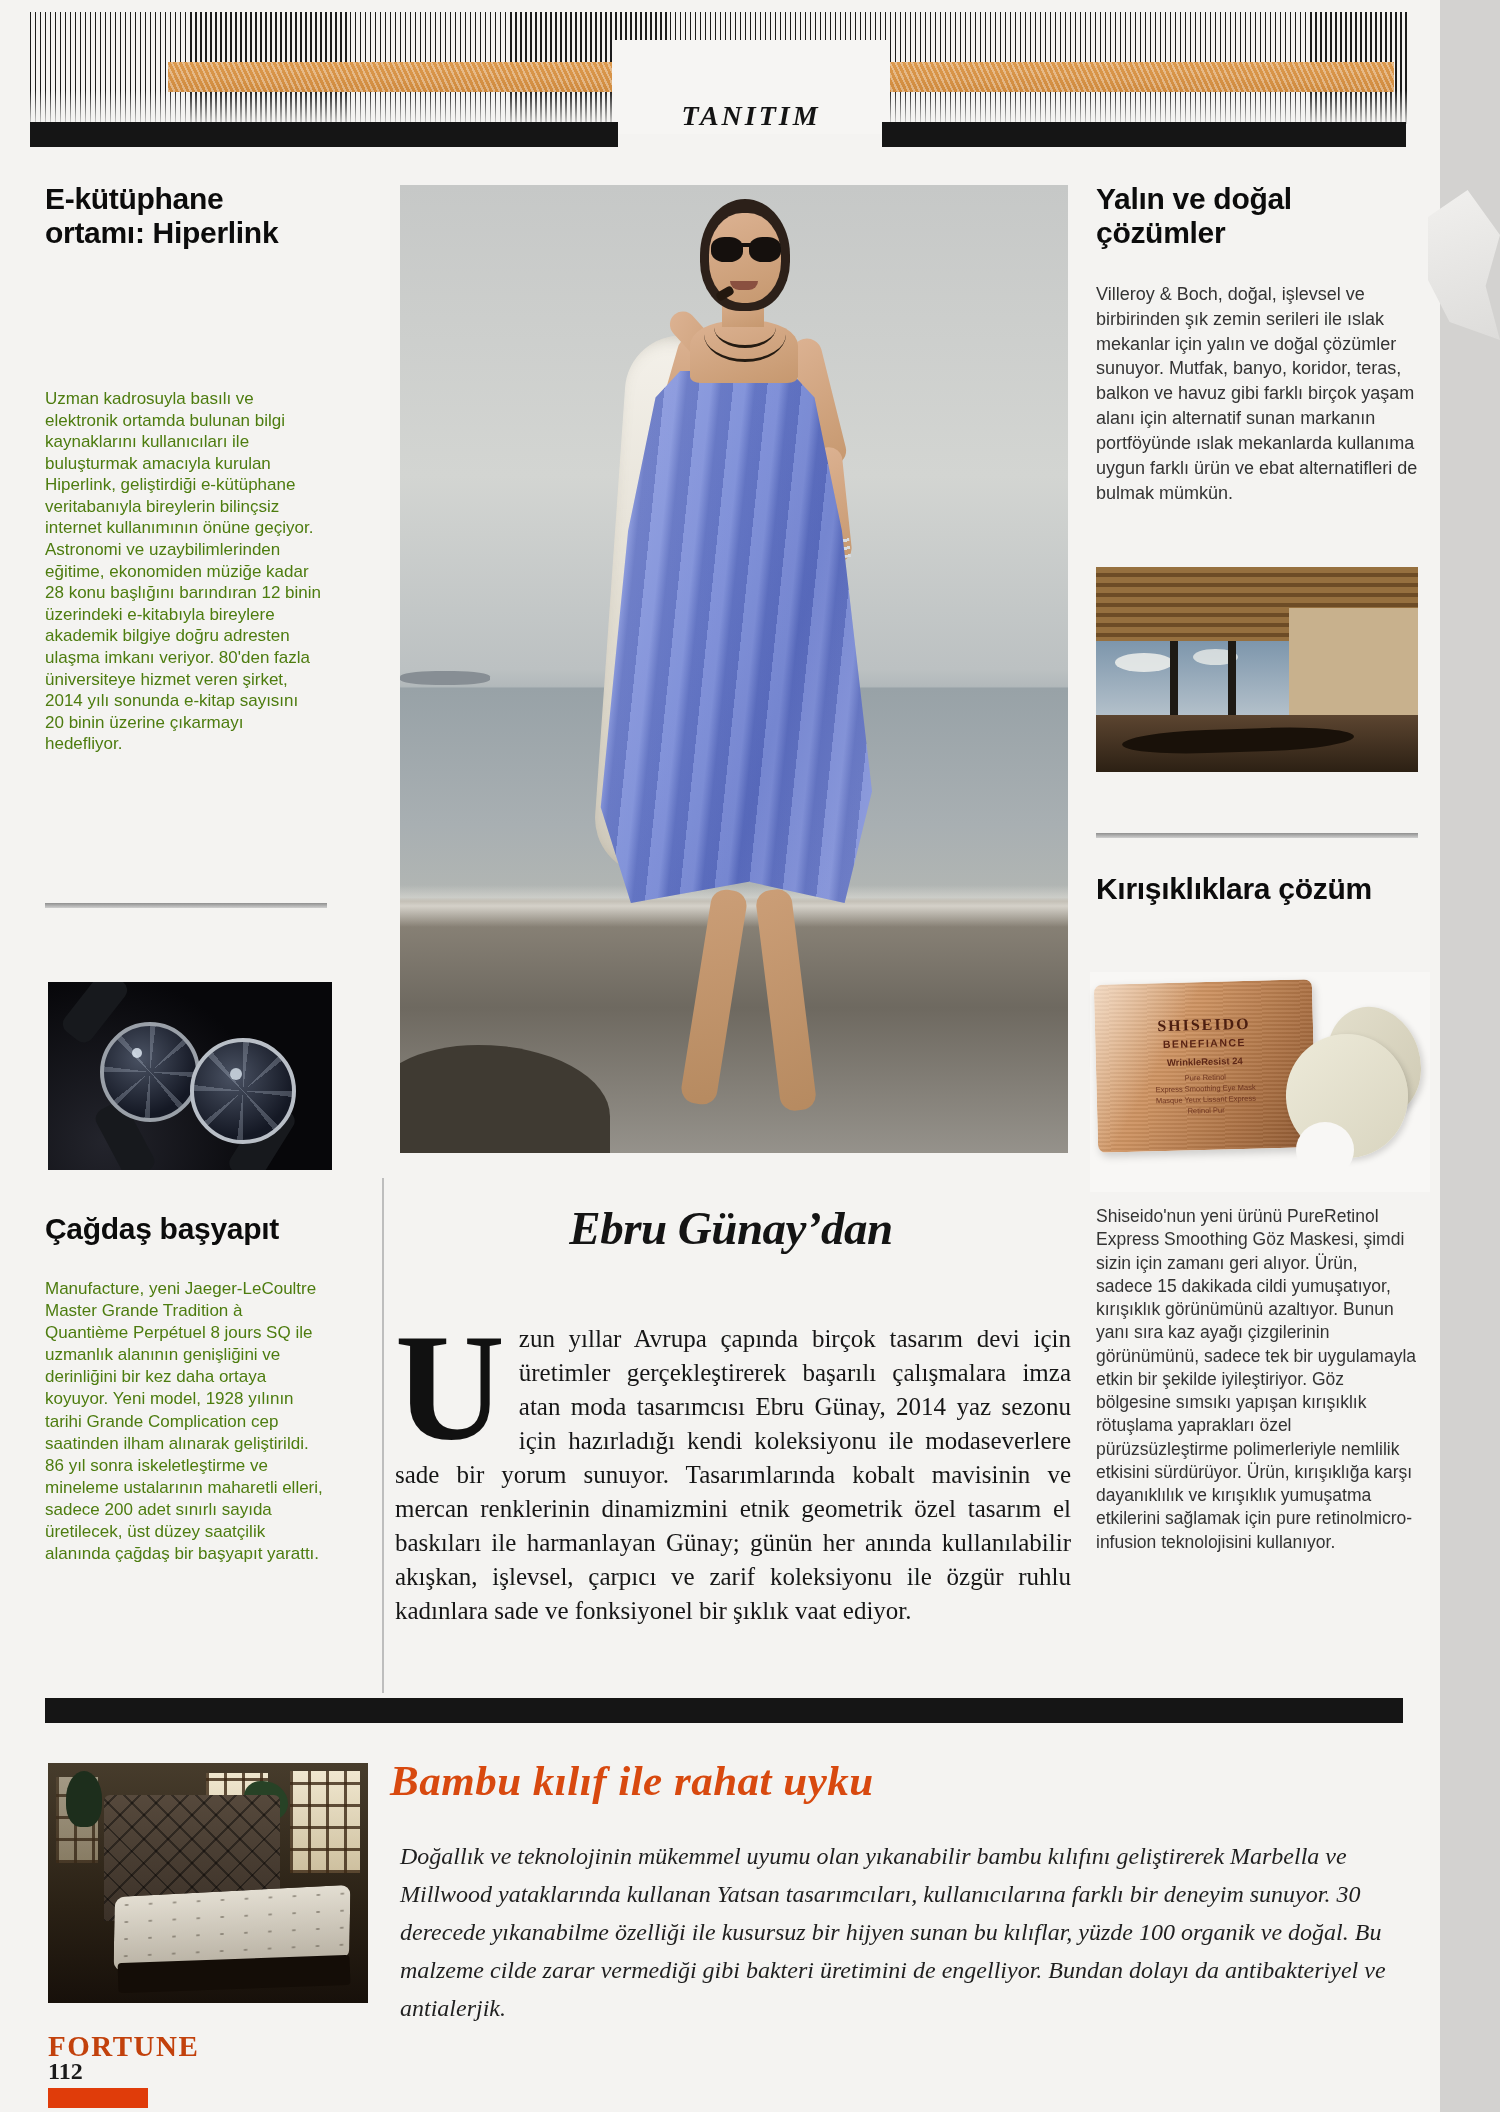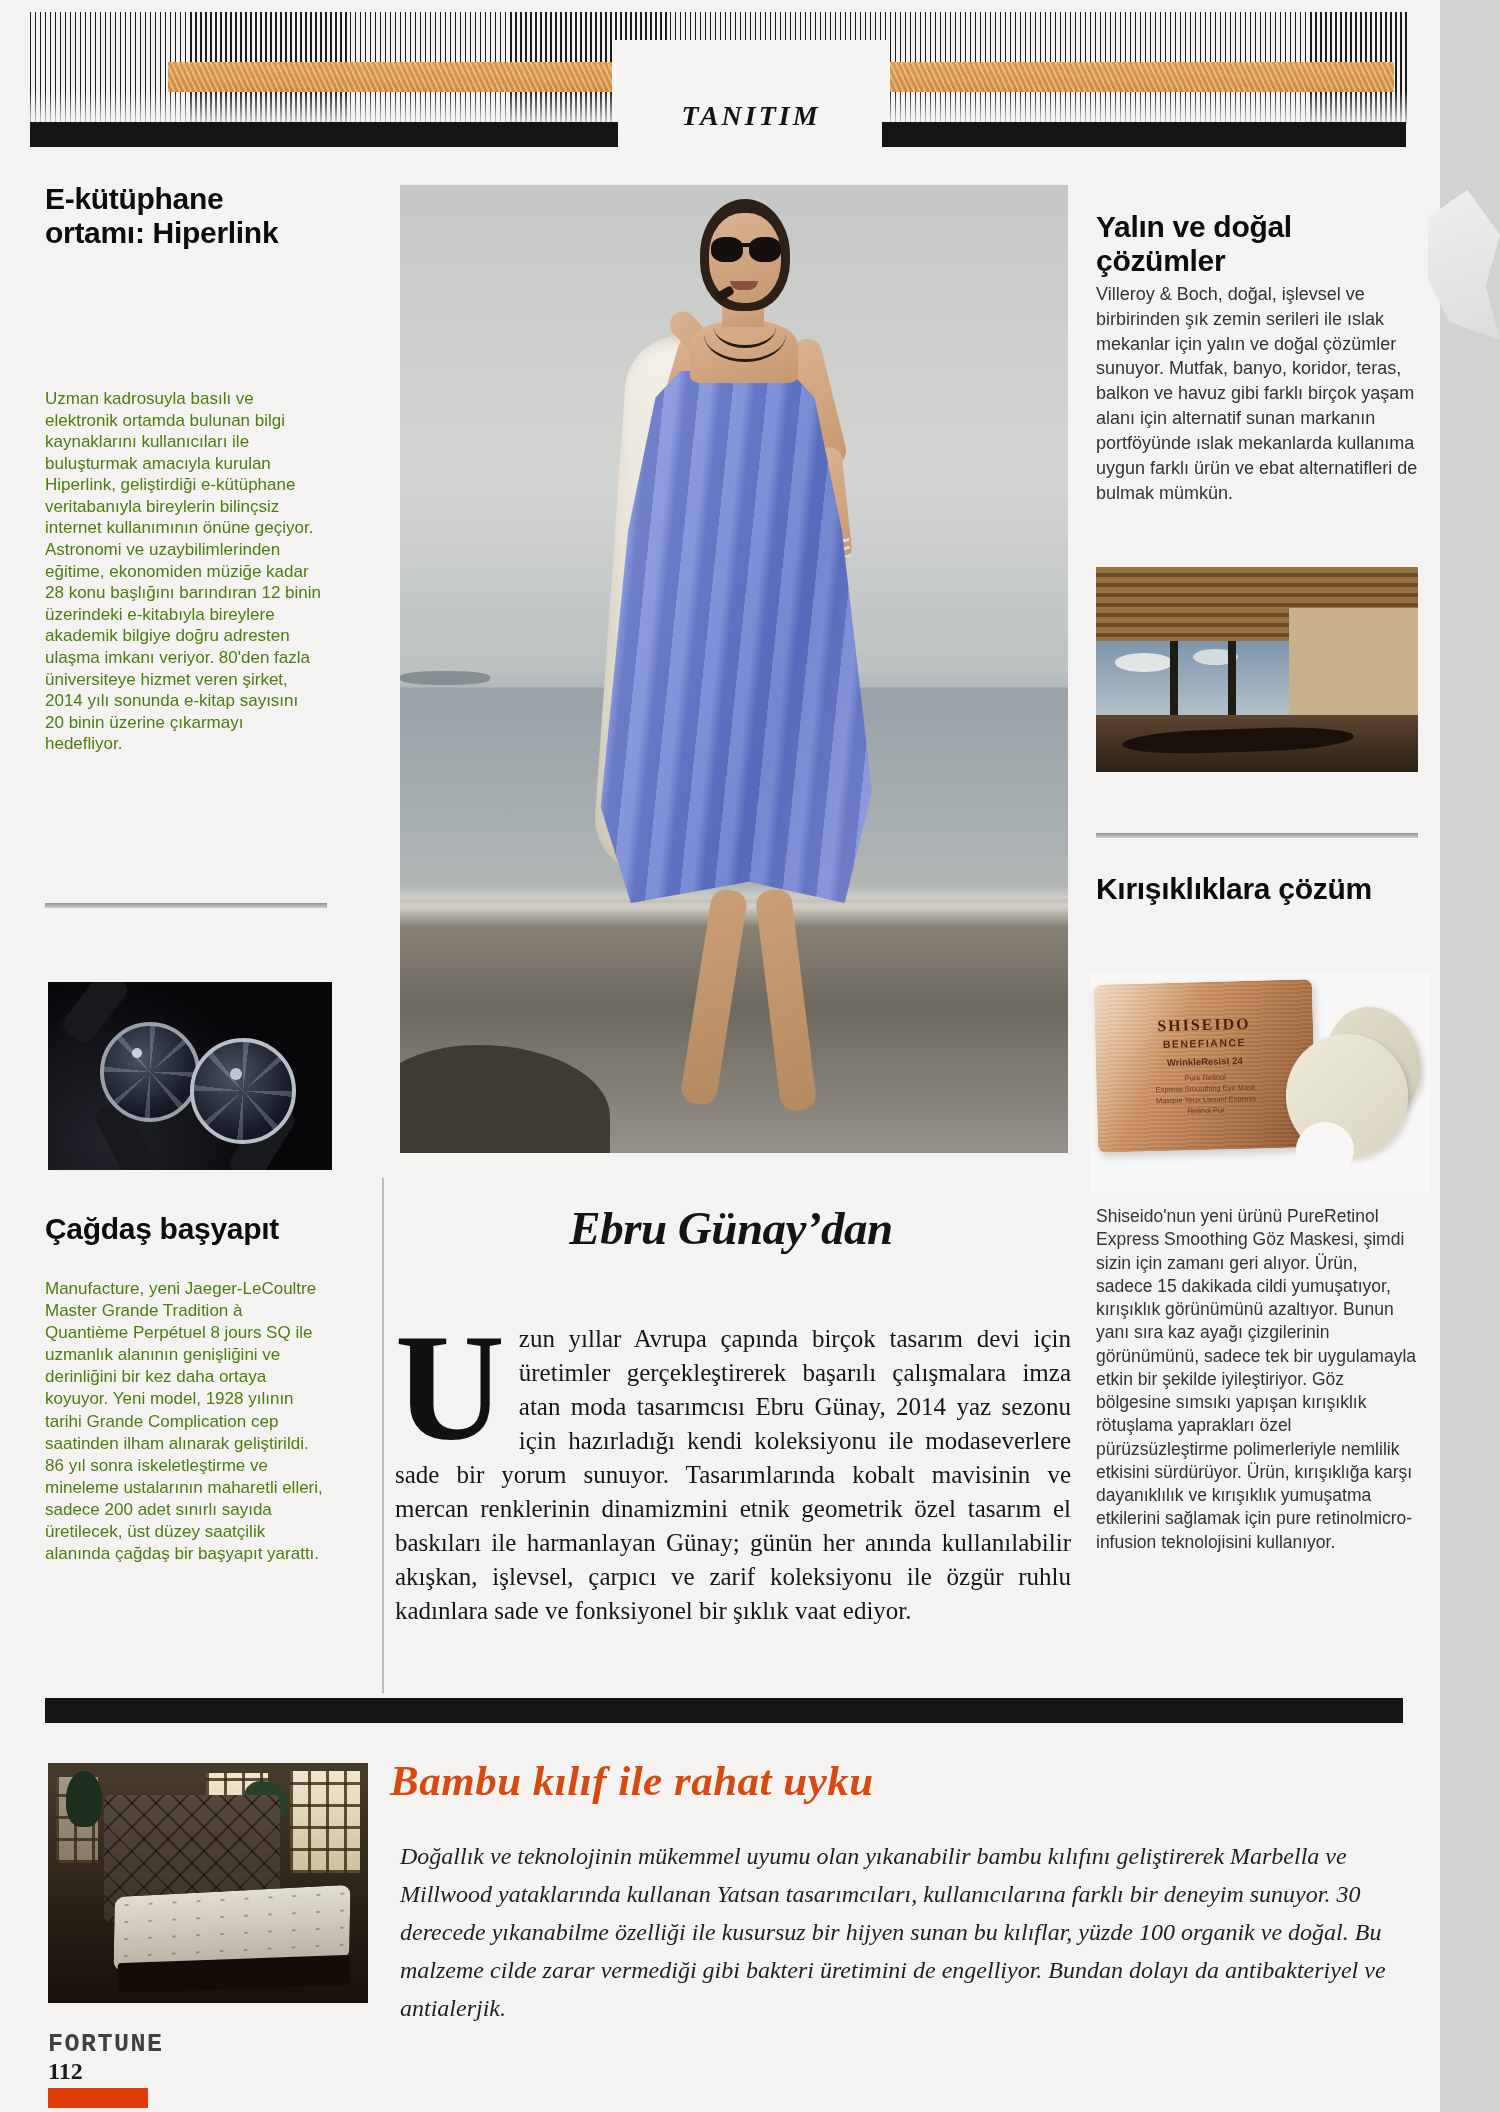--- a/index.html
+++ b/index.html
@@ -29,22 +29,22 @@
   .fash-body{font-family:"Liberation Serif",serif;font-size:25px;line-height:1.36;color:#161616;
              text-align:justify;}
   .dropcap{float:left;font-family:"Liberation Serif",serif;font-weight:700;font-size:152px;
            line-height:.74;padding:10px 14px 0 0;color:#111;}
 
   .bambu-head{font-family:"Liberation Serif",serif;font-style:italic;font-weight:700;
               font-size:43px;color:#d8490f;letter-spacing:.5px;}
   .bambu-body{font-family:"Liberation Serif",serif;font-style:italic;font-size:24px;
               line-height:1.58;color:#1f1f1f;}
 
-  .footer-name{font-family:Liberation Mono, monospace;font-weight:700;font-size:25px;
-               letter-spacing:1.5px;color:#404040;}
+  .footer-name{font-family:Liberation Serif, serif;font-weight:700;font-size:29px;
+               letter-spacing:1.5px;color:#c2410c;}
   .footer-num{font-family:"Liberation Serif",serif;font-weight:700;font-size:24px;color:#1a1a1a;}
   .footer-red{background:#e03c0a;}
 
   
   .logo-hiper{font-weight:700;font-size:39px;letter-spacing:-1px;color:#55585c;}
   .logo-kitap{font-weight:700;font-size:39px;letter-spacing:-1px;color:#68a81f;}
   .logo-tag{font-family:"Liberation Serif",serif;font-style:italic;font-size:15px;color:#79ac31;}
 
   
   .photo{background:linear-gradient(180deg,#c6c8c7 0%,#d2d4d1 28%,#bdc2c3 50%,#b4babc 51.8%,
@@ -175,21 +175,21 @@
   </div>
 
   <div class="abs col-rule" style="left:382px;top:1178px;width:2px;height:515px;"></div>
 
   <div class="abs fash-head" style="left:395px;top:1182px;width:672px;margin-top:19px;">Ebru Günay’dan</div>
 
   <div class="abs fash-body" style="left:395px;top:1322px;width:676px;">
     <span class="dropcap">U</span><span>zun yıllar Avrupa çapında birçok tasarım devi için üretimler gerçekleştirerek başarılı çalışmalara imza atan moda tasarımcısı Ebru Günay, 2014 yaz sezonu için hazırladığı kendi koleksiyonu ile modaseverlere sade bir yorum sunuyor. Tasarımlarında kobalt mavisinin ve mercan renklerinin dinamizmini etnik geometrik özel tasarım el baskıları ile harmanlayan Günay; günün her anında kullanılabilir akışkan, işlevsel, çarpıcı ve zarif koleksiyonu ile özgür ruhlu kadınlara sade ve fonksiyonel bir şıklık vaat ediyor.</span>
   </div>
 
-  <div class="abs h-col" style="left:1096px;top:182px;width:300px;margin-top:28px;">Yalın ve doğal çözümler</div>
+  <div class="abs h-col" style="left:1096px;top:182px;width:300px;">Yalın ve doğal çözümler</div>
 
   <div class="abs body-sans" style="left:1096px;top:282px;width:322px;font-size:18px;line-height:1.38;color:#333;">Villeroy &amp; Boch, doğal, işlevsel ve birbirinden şık zemin serileri ile ıslak mekanlar için yalın ve doğal çözümler sunuyor. Mutfak, banyo, koridor, teras, balkon ve havuz gibi farklı birçok yaşam alanı için alternatif sunan markanın portföyünde ıslak mekanlarda kullanıma uygun farklı ürün ve ebat alternatifleri de bulmak mümkün.</div>
 
   <div class="abs vb-img" style="left:1096px;top:567px;width:322px;height:205px;">
     <div class="abs" style="left:0;top:0;width:100%;height:36%;
          background:repeating-linear-gradient(180deg,#96703f 0 6px,#6d4c26 6px 10px);"></div>
     <div class="abs" style="left:0;top:36%;width:60%;height:36%;
          background:linear-gradient(180deg,#7d96ac,#b3c0ca);"></div>
     <div class="abs" style="left:6%;top:42%;width:18%;height:9%;background:rgba(245,245,240,.8);border-radius:50%;"></div>
     <div class="abs" style="left:30%;top:40%;width:14%;height:8%;background:rgba(245,245,240,.7);border-radius:50%;"></div>

